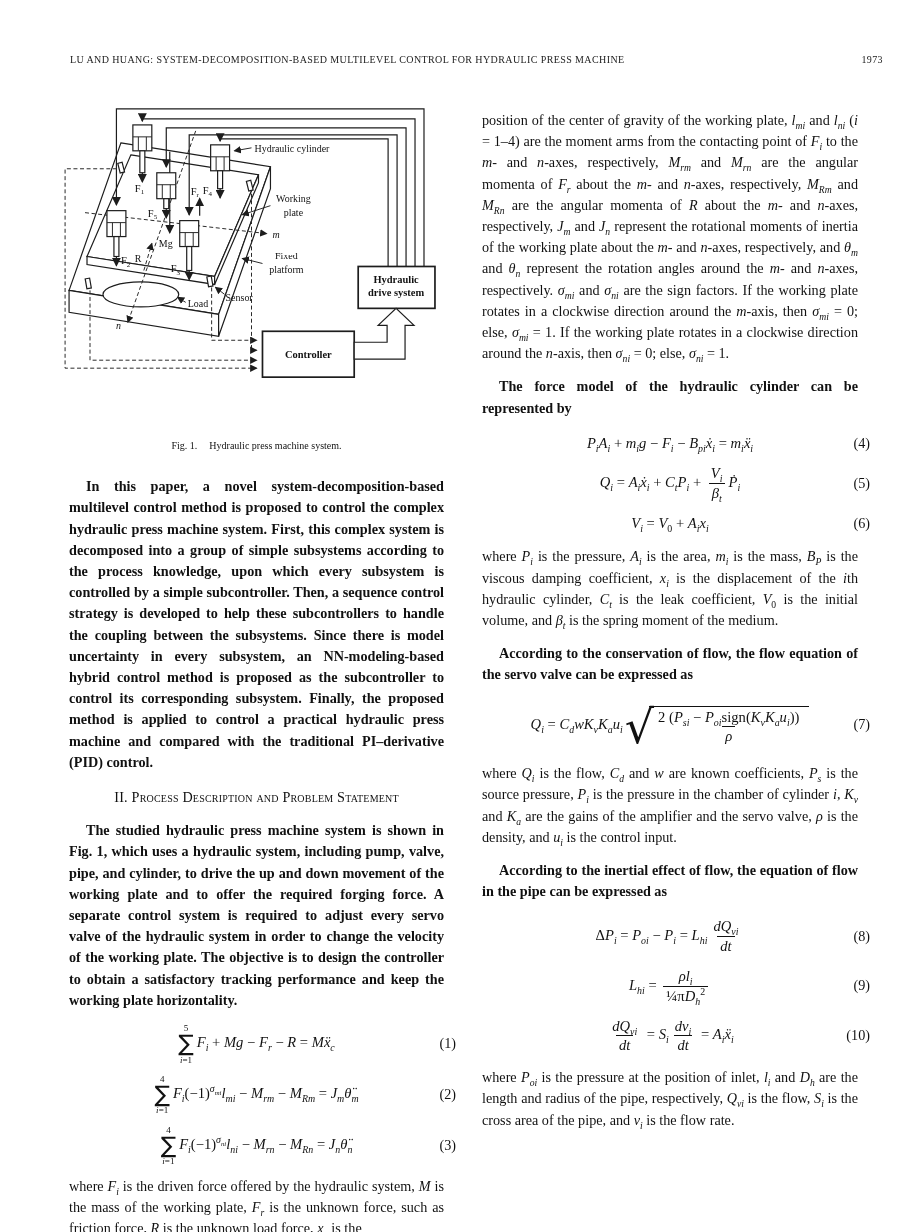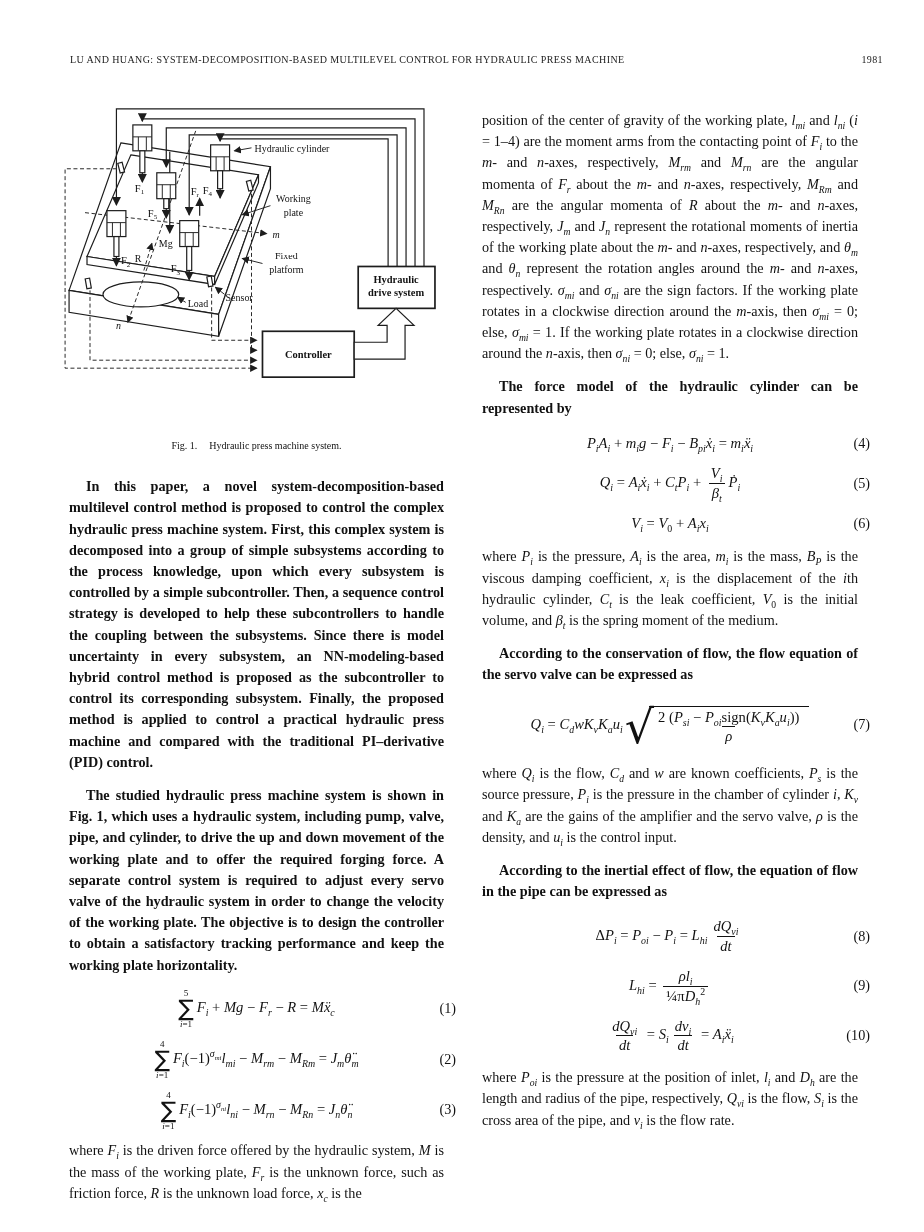--- a/index.html
+++ b/index.html
@@ -52,21 +52,21 @@
   .thin{stroke:#2a2a2a;stroke-width:1;fill:none;}
   .wfill{fill:#fff;stroke:#1d1d1d;stroke-width:1.2;}
   .dash{stroke-dasharray:4 2.6;}
   .boxr{fill:#fff;stroke:#1d1d1d;stroke-width:1.7;}
 </style>
 </head>
 <body>
 
 <header class="running-head">
   <span>LU AND HUANG: SYSTEM-DECOMPOSITION-BASED MULTILEVEL CONTROL FOR HYDRAULIC PRESS MACHINE</span>
-  <span>1981</span>
+  <span>1973</span>
 </header>
 
 <div class="col col-left">
 
   <figure>
     <svg class="figsvg" width="399" height="331" viewBox="0 0 400 332" xmlns="http://www.w3.org/2000/svg">
       <defs>
         <marker id="arr" viewBox="0 0 10 10" refX="8.5" refY="5" markerWidth="7.5" markerHeight="7.5" orient="auto-start-reverse">
           <path d="M0,0 L10,5 L0,10 Z" fill="#1d1d1d"></path>
         </marker>
@@ -206,20 +206,24 @@
       </g>
     </svg>
 
     <figcaption>
       <span>Fig. 1.</span><span class="capgap"></span><span>Hydraulic press machine system.</span>
     </figcaption>
   </figure>
 
   <p class="indent" style="margin-top:22px">In this paper, a novel system-decomposition-based multilevel control method is proposed to control the complex hydraulic press machine system. First, this complex system is decomposed into a group of simple subsystems according to the process knowledge, upon which every subsystem is controlled by a simple subcontroller. Then, a sequence control strategy is developed to help these subcontrollers to handle the coupling between the subsystems. Since there is model uncertainty in every subsystem, an NN-modeling-based hybrid control method is proposed as the subcontroller to control its corresponding subsystem. Finally, the proposed method is applied to control a practical hydraulic press machine and compared with the traditional PI–derivative (PID) control.</p>
 
+  <h2 class="section-heading">
+    <span>II.</span>
+    <span class="sc">Process Description and Problem Statement</span>
+  </h2>
 
   <p class="indent">The studied hydraulic press machine system is shown in Fig. 1, which uses a hydraulic system, including pump, valve, pipe, and cylinder, to drive the up and down movement of the working plate and to offer the required forging force. A separate control system is required to adjust every servo valve of the hydraulic system in order to change the velocity of the working plate. The objective is to design the controller to obtain a satisfactory tracking performance and keep the working plate horizontality.</p>
 
   <div style="margin-top:10px">
     <div class="eq-row m1">
       <span class="eq-body"><span class="sum">
             <span class="lim">5</span>
             <span class="sig">∑</span>
             <span class="lim"><i>i</i>=1</span>
           </span><i>F<sub>i</sub></i> + <i>Mg</i> − <i>F<sub>r</sub></i> − <i>R</i> = <i>Mẍ<sub>c</sub></i></span>

